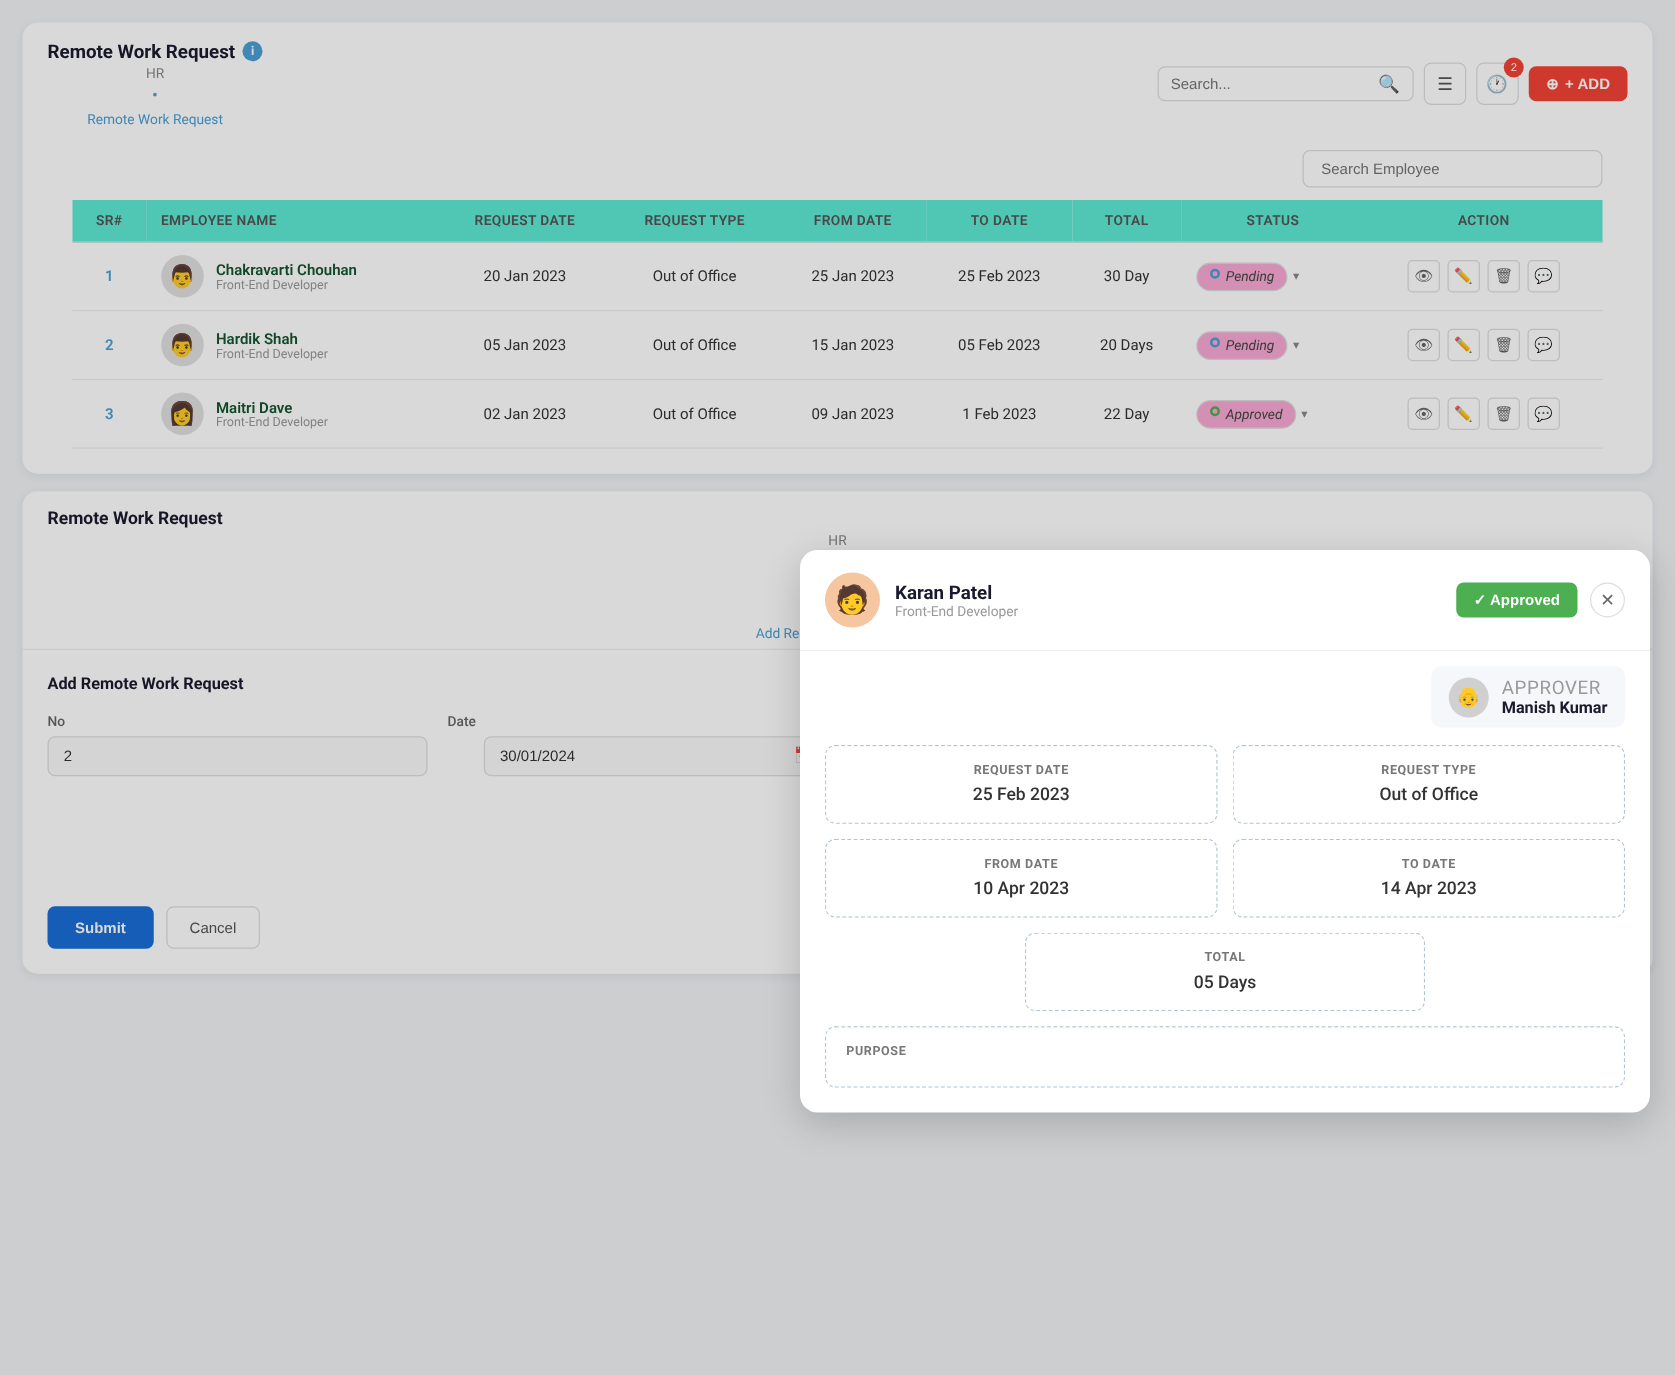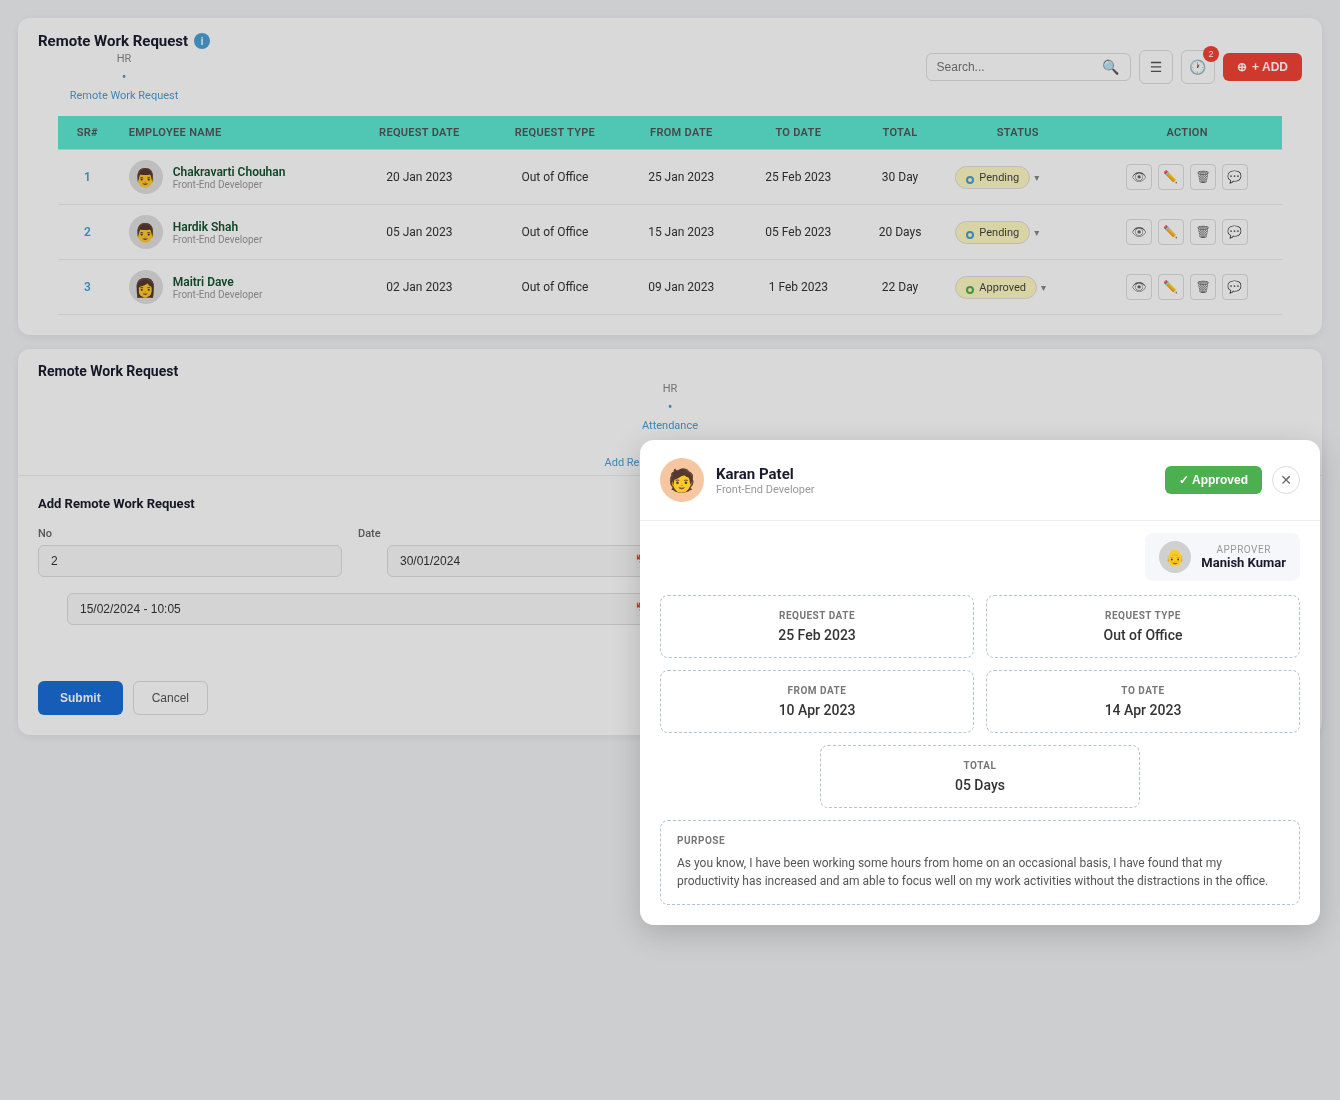--- a/index.html
+++ b/index.html
@@ -200,28 +200,29 @@
       font-weight: 600;
       font-size: 12px;
       color: #14532d;
     }
     .emp-info-role {
       font-size: 10px;
       color: #999;
     }
     .status-badge {
       display: inline-flex;
-      align-items: flex-end;
+      align-items: flex-start;
       gap: 5px;
       border: 1px solid #ddd;
       border-radius: 20px;
       padding: 4px 10px;
       font-size: 11px;
       color: #444;
-      background: #fef9c3;
+      background: #f9a8d4;
+      font-style: italic;
     }
     .status-dot {
       width: 8px; height: 8px;
       border-radius: 50%;
       border: 2px solid #4a9fd4;
     }
     .status-dot.approved { border-color: #4caf50; }
     .status-select-wrap {
       display: flex;
       align-items: center;
@@ -486,25 +487,24 @@
     .approver-avatar {
       width: 32px; height: 32px;
       border-radius: 50%;
       background: #d0d0d0;
       display: flex;
       align-items: center;
       justify-content: center;
       font-size: 16px;
     }
     .approver-label {
-      font-size: 10px;
+      font-size: 15px;
       color: #999;
       text-transform: uppercase;
       letter-spacing: 0.5px;
-      text-align: center;
     }
     .approver-name {
       font-size: 13px;
       font-weight: 700;
       color: #1a1a2e;
     }
     .modal-body {
       padding: 10px 20px 20px 20px;
     }
     .modal-grid-2 {
@@ -587,20 +587,23 @@
         🕐
         <span class="badge">2</span>
       </button>
       <button class="add-btn">
         <span>⊕</span>
         <span>+ ADD</span>
       </button>
     </div>
   </div>
 
+  <div class="search-employee-bar">
+    <input class="search-emp-input" type="text" placeholder="Search Employee" style="">
+  </div>
 
   <div class="table-container">
     <table>
       <thead>
         <tr>
           <th>SR#</th>
           <th>EMPLOYEE NAME</th>
           <th>REQUEST DATE</th>
           <th>REQUEST TYPE</th>
           <th>FROM DATE</th>
@@ -755,24 +758,20 @@
       <div class="form-field">
         <label class="form-label">From Date &amp; Time</label>
         <div class="form-input-with-icon">
           <input type="text" value="01/02/2024 - 10:00" style="">
           <span class="input-icon">📅</span>
         </div>
       </div>
     </div>
     <div class="form-row-2">
       <div class="form-field">
-        <div class="form-input-with-icon">
-          <input type="text" value="15/02/2024 - 10:05" style="">
-          <span class="input-icon">📅</span>
-        </div>
       </div>
       <div class="form-field">
         <label class="form-label">Purpose</label>
         <textarea class="form-textarea" style="">Would be possible for me to work from regularly, meeting in the office on an a</textarea>
       </div>
     </div>
     <div class="form-actions">
       <button class="submit-btn">Submit</button>
       <button class="cancel-btn">Cancel</button>
     </div>
@@ -823,17 +822,16 @@
           <div class="modal-info-label">TO DATE</div>
           <div class="modal-info-value">14 Apr 2023</div>
         </div>
       </div>
       <div class="modal-total-card">
         <div class="modal-info-label">TOTAL</div>
         <div class="modal-info-value">05 Days</div>
       </div>
       <div class="modal-purpose-card">
         <div class="modal-purpose-label">PURPOSE</div>
-        <div class="modal-purpose-text">As you know, I have been working some hours from home on an occasional basis, I have found that my productivity has increased and am able to focus well on my work activities without the distractions in the office.</div>
       </div>
     </div>
   </div>
 </div>
 
 </body></html>

